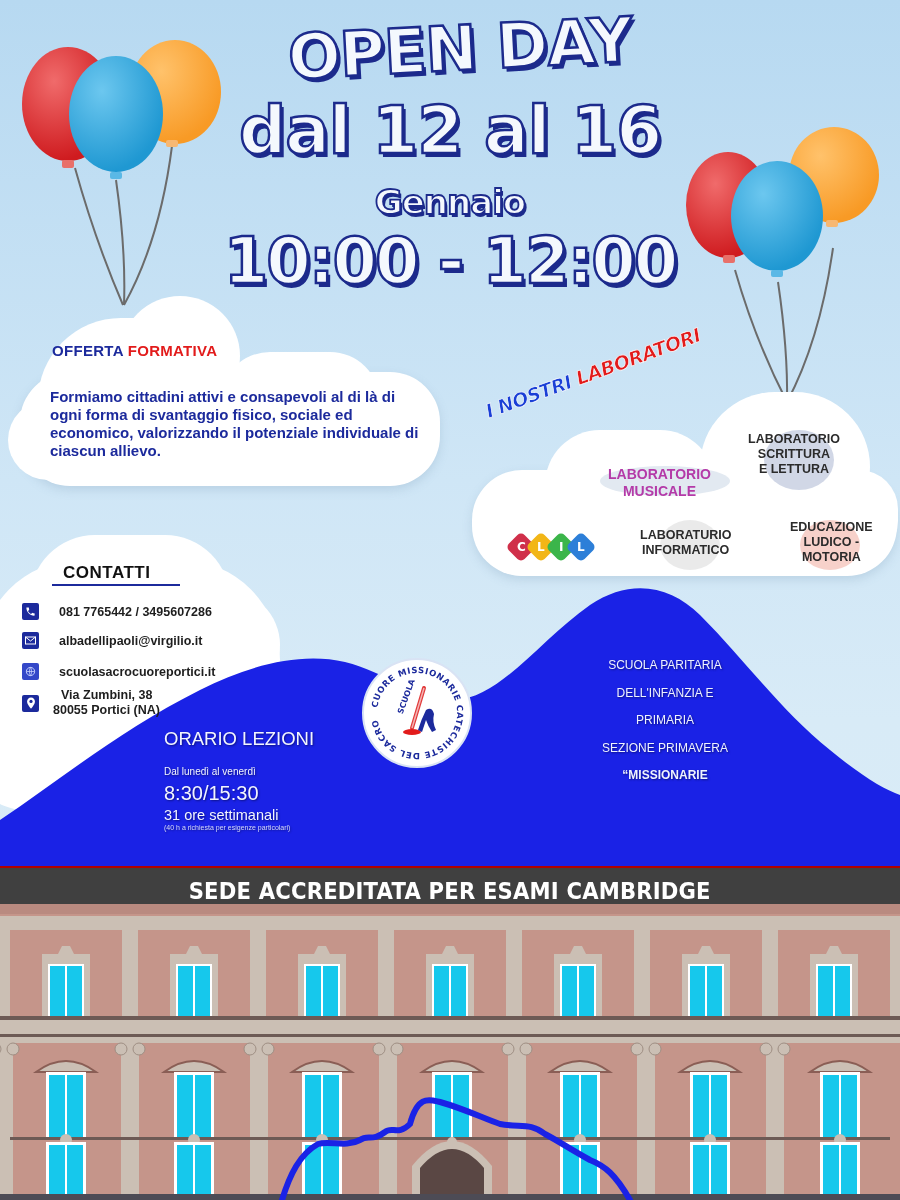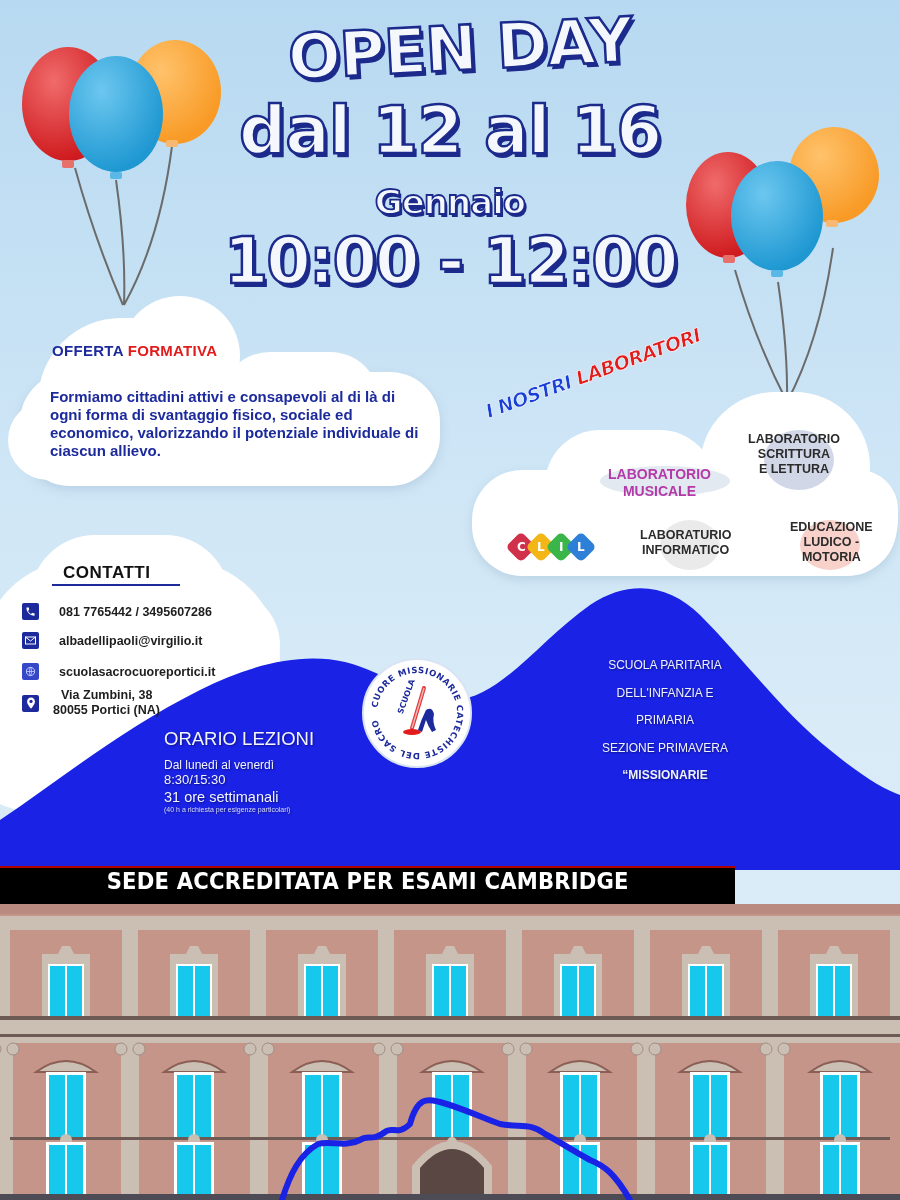--- a/index.html
+++ b/index.html
@@ -63,33 +63,33 @@
   #contatti-rule { left: 52px; top: 584px; width: 128px; height: 2px; background: #1c2a9c; }
   .contact-row { position: absolute; left: 22px; display: flex; align-items: center; }
   .contact-icon { width: 17px; height: 17px; background: #1c2a9c; border-radius: 2px; display: flex; align-items: center; justify-content: center; margin-right: 20px; flex-shrink: 0; }
   .contact-text { font-family: "Liberation Sans", sans-serif; font-weight: bold; font-size: 12.5px; color: #1e1e1e; }
   #addr-text { line-height: 15px; margin-left: -6px; }
 
   
   #mountain { left: 0; top: 580px; }
   #orario { left: 164px; top: 728px; color: #f2f5ff; font-family: "Liberation Sans", sans-serif; text-shadow: 1px 1px 2px rgba(0,0,40,.5); }
   #orario-title { font-size: 18.5px; display: block; }
-  #orario-days { font-size: 12px; display: block; margin-top: 8px; }
-  #orario-hours { font-size: 13px; display: block; }
+  #orario-days { font-size: 10px; display: block; margin-top: 16px; }
+  #orario-hours { font-size: 20px; display: block; margin-top: 5px; }
   #orario-weekly { font-size: 14.5px; display: block; margin-top: 2px; }
   #orario-note { font-size: 7px; display: block; margin-top: 1px; opacity: .85; }
 
   #logo { left: 362px; top: 658px; width: 110px; height: 110px; border-radius: 50%; background: #ffffff; border: 2px solid #d9e3f4; }
 
   #school { left: 530px; top: 652px; width: 270px; text-align: center; color: #eef2ff; font-family: "Liberation Sans", sans-serif; font-size: 12px; line-height: 27.5px; text-shadow: 1px 1px 2px rgba(0,0,40,.5); }
   #school .b { font-weight: bold; display: block; }
   #school .n { display: block; }
 
   
-  #banner { left: 0; top: 866px; width: 735px; height: 38px; background: #000000; display: flex; align-items: flex-start; justify-content: center; border-top: 2px solid #b30000; }
+  #banner { left: 0; top: 866px; width: 900px; height: 38px; background: #404040; display: flex; align-items: flex-end; justify-content: center; border-top: 2px solid #b30000; }
   #banner-text { color: #ffffff; font-family: "DejaVu Sans", sans-serif; font-weight: bold; font-size: 23px; letter-spacing: .2px; transform: scaleX(.92); }
 
   
   #building { left: 0; top: 904px; }
 </style>
 </head>
 <body>
 
 <svg class="abs" style="left:0;top:0" width="260" height="320" viewBox="0 0 260 320">
   <defs>

